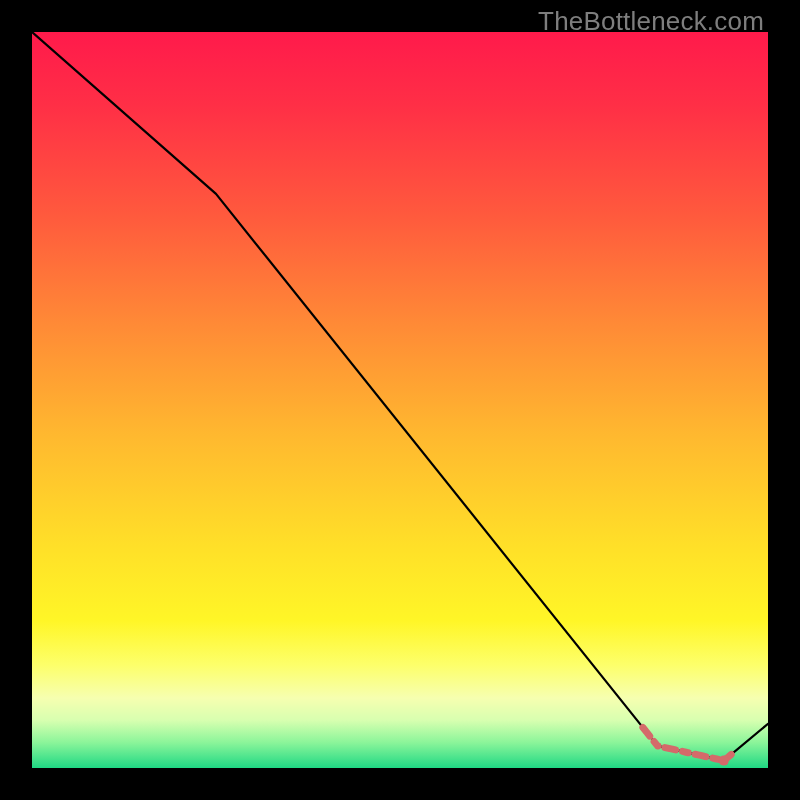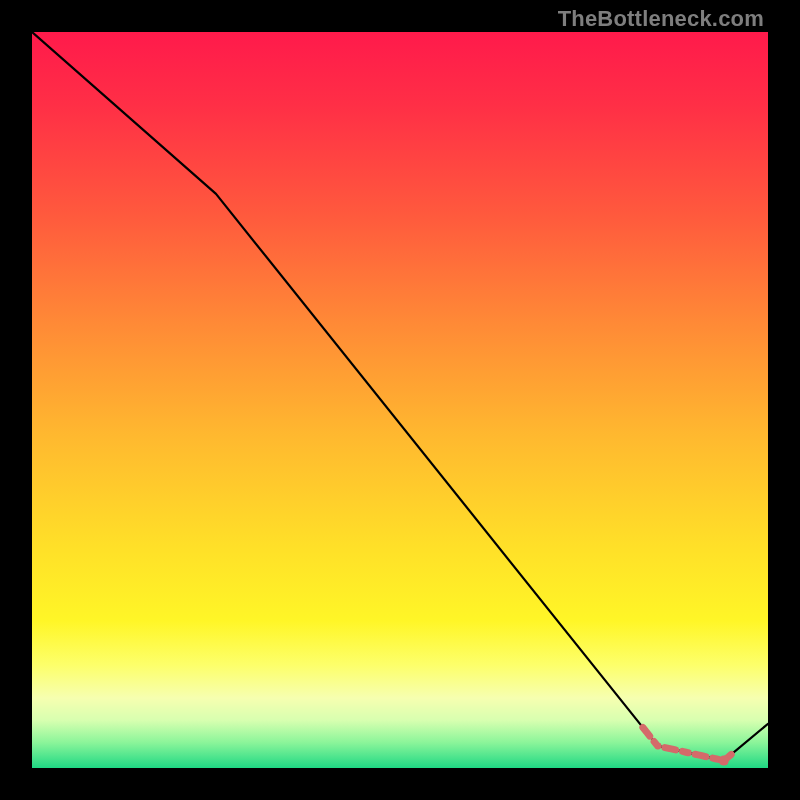--- a/index.html
+++ b/index.html
@@ -27,23 +27,23 @@
   }
   .gradient {
     position: absolute;
     inset: 0;
   }
   .watermark {
     position: absolute;
     top: 6px;
     right: 36px;
     color: #7e7e7e;
-    font-size: 22px;
+    font-size: 26px;
     letter-spacing: 0.2px;
-    font-weight: 700;
+    font-weight: 400;
     user-select: none;
   }
   svg.curve {
     position: absolute;
     inset: 0;
   }
   .line-path {
     fill: none;
     stroke: #000;
     stroke-width: 2.2;

